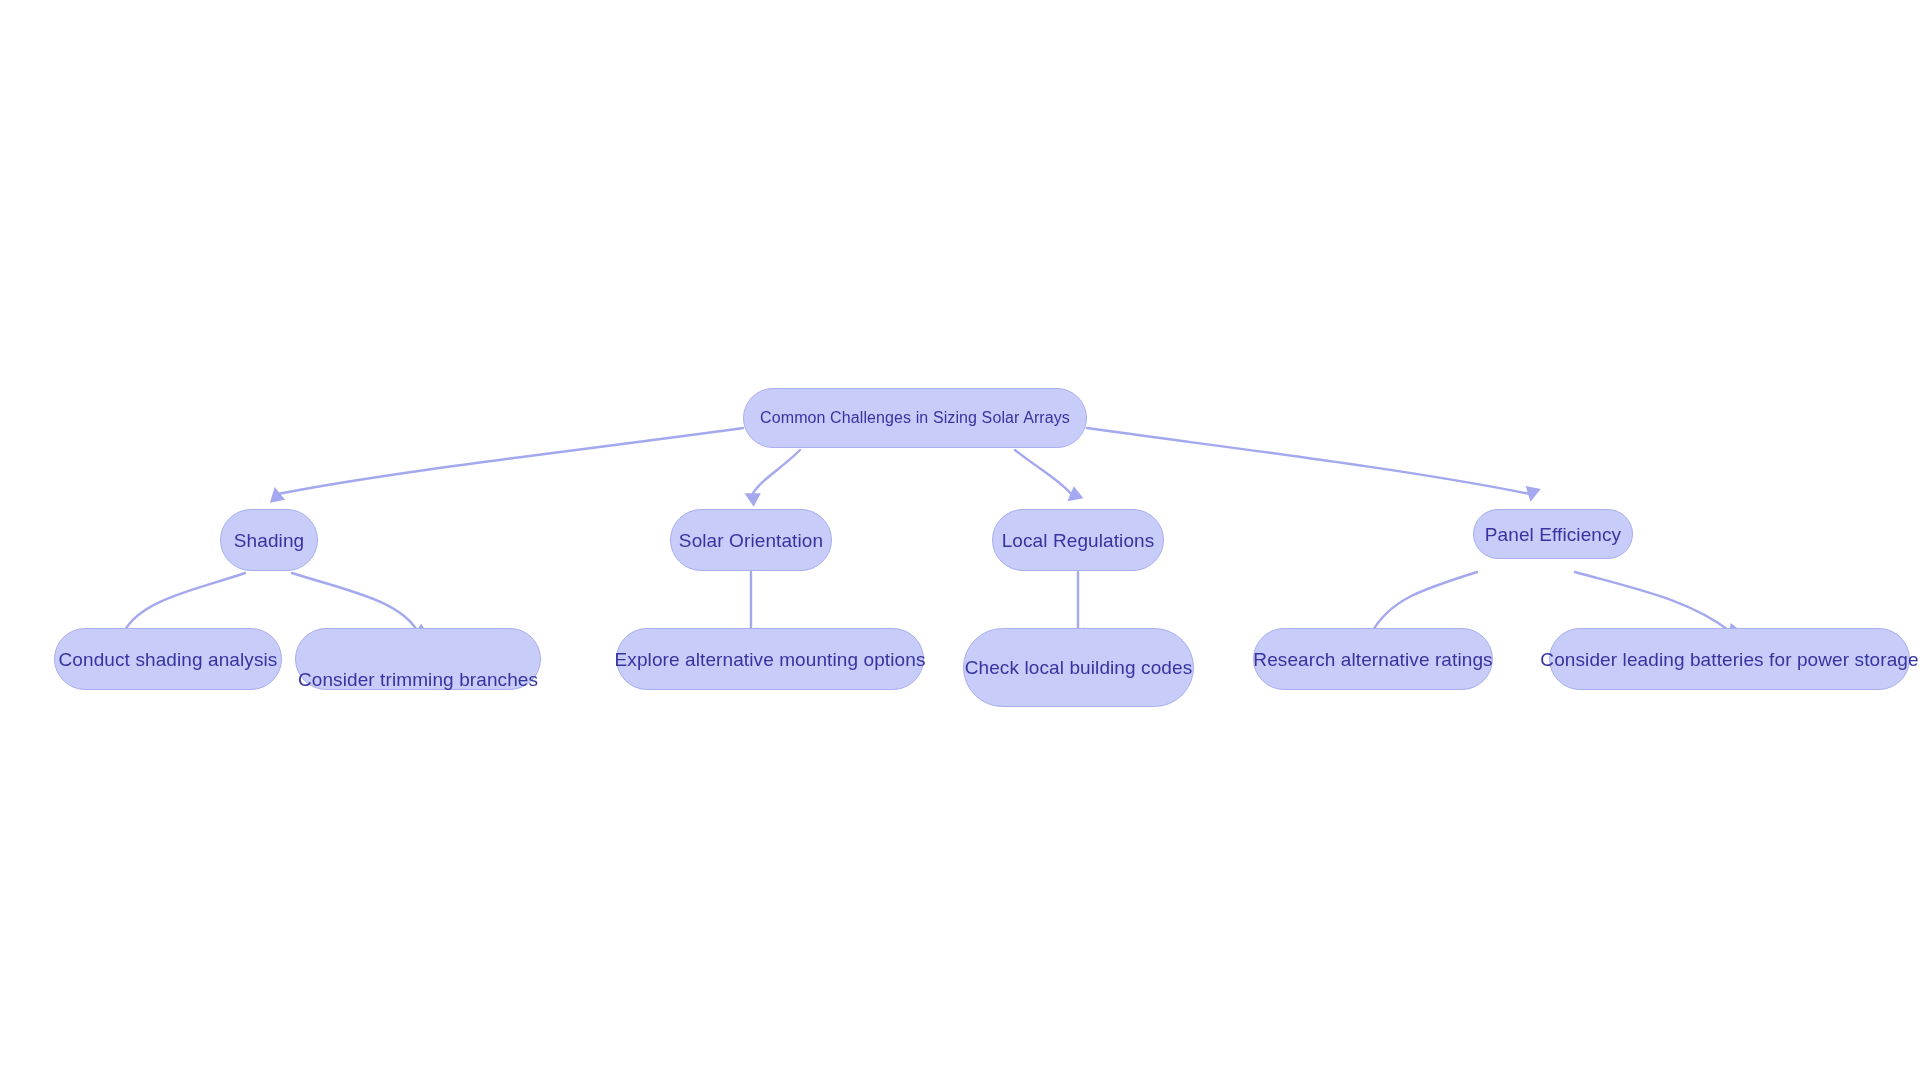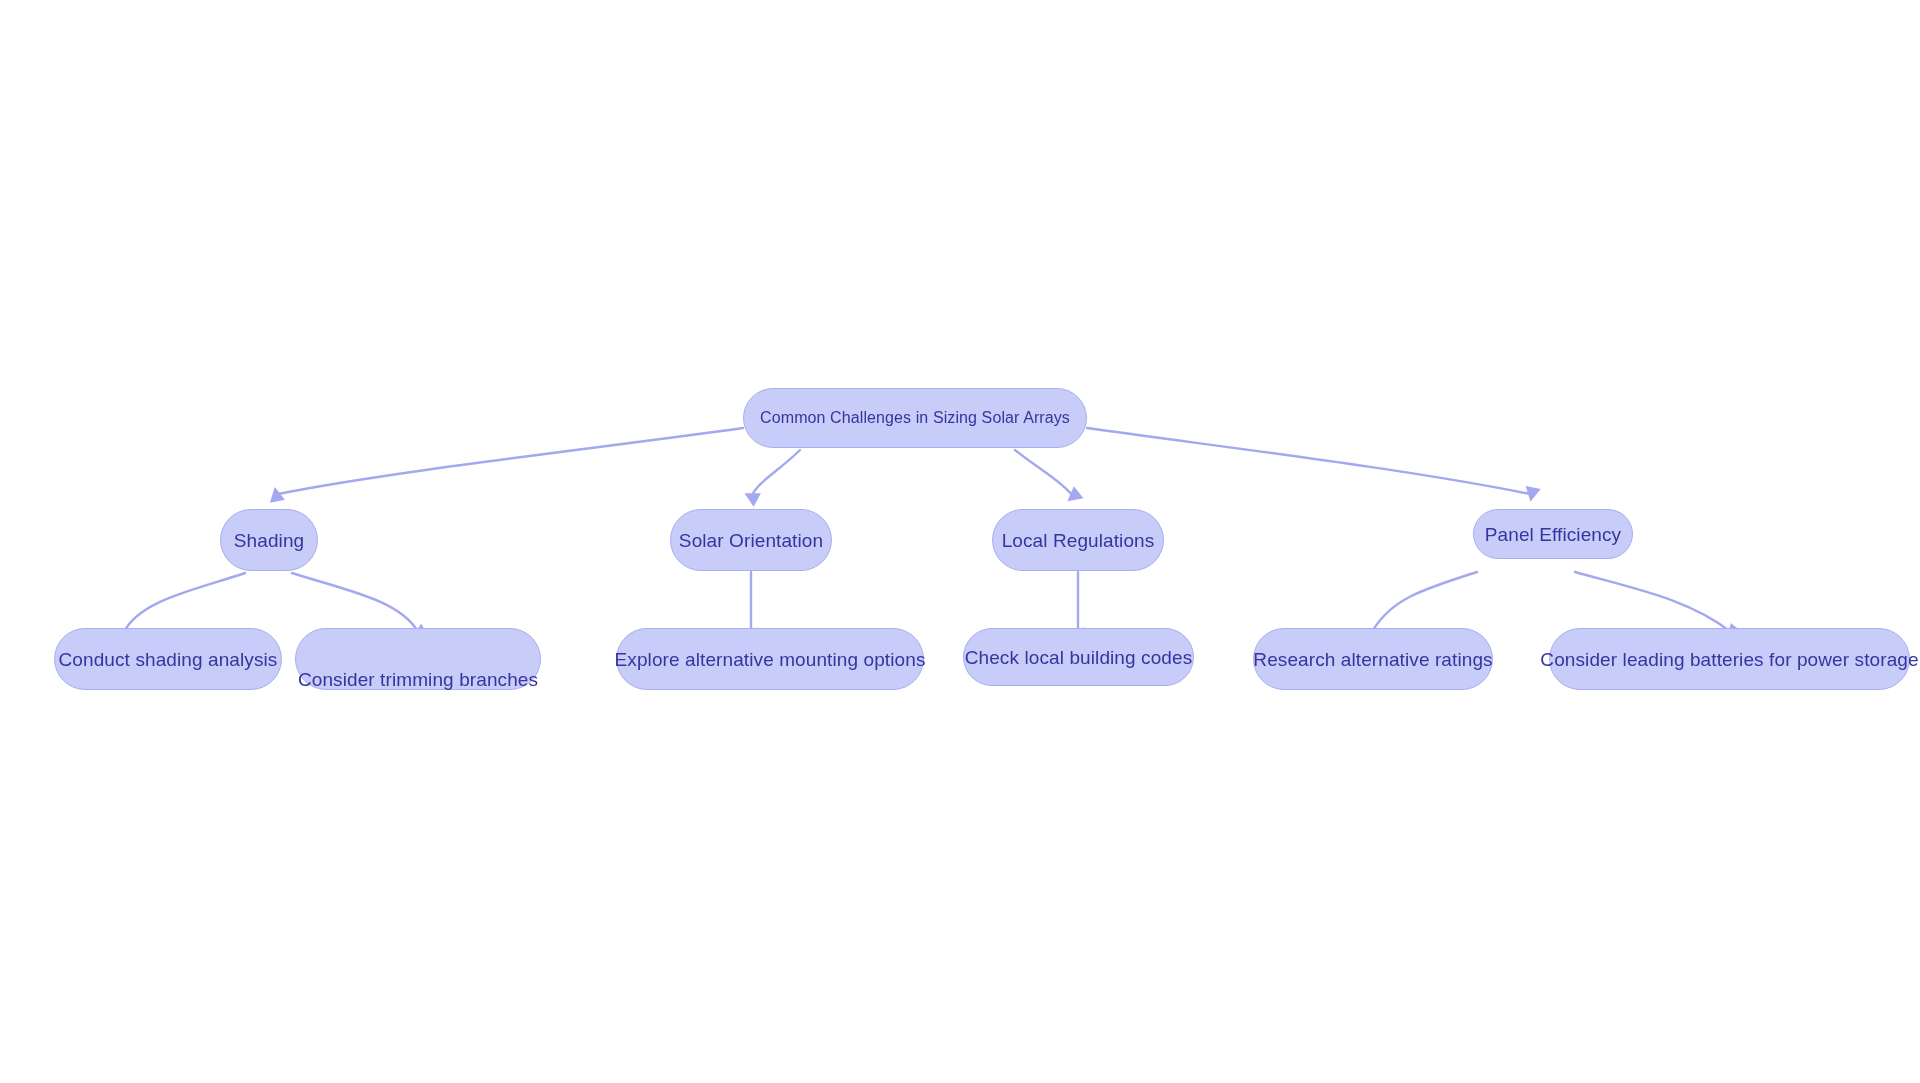--- a/index.html
+++ b/index.html
@@ -107,21 +107,21 @@
   </div>
 
   <div class="node" style="left:295px; top:628px; width:246px; height:62px;align-items:flex-end;">
     <span class="node-label">Consider trimming branches</span>
   </div>
 
   <div class="node" style="left:597px; top:628px; width:308px; height:62px;margin-left:19px;">
     <span class="node-label">Explore alternative mounting options</span>
   </div>
 
-  <div class="node" style="left:963px; top:628px; width:231px; height:58px;">
+  <div class="node" style="left:963px; top:628px; width:231px; height:79px;">
     <span class="node-label">Check local building codes</span>
   </div>
 
   <div class="node" style="left:1253px; top:628px; width:240px; height:62px;">
     <span class="node-label">Research alternative ratings</span>
   </div>
 
   <div class="node" style="left:1549px; top:628px; width:361px; height:62px;">
     <span class="node-label">Consider leading batteries for power storage</span>
   </div>

